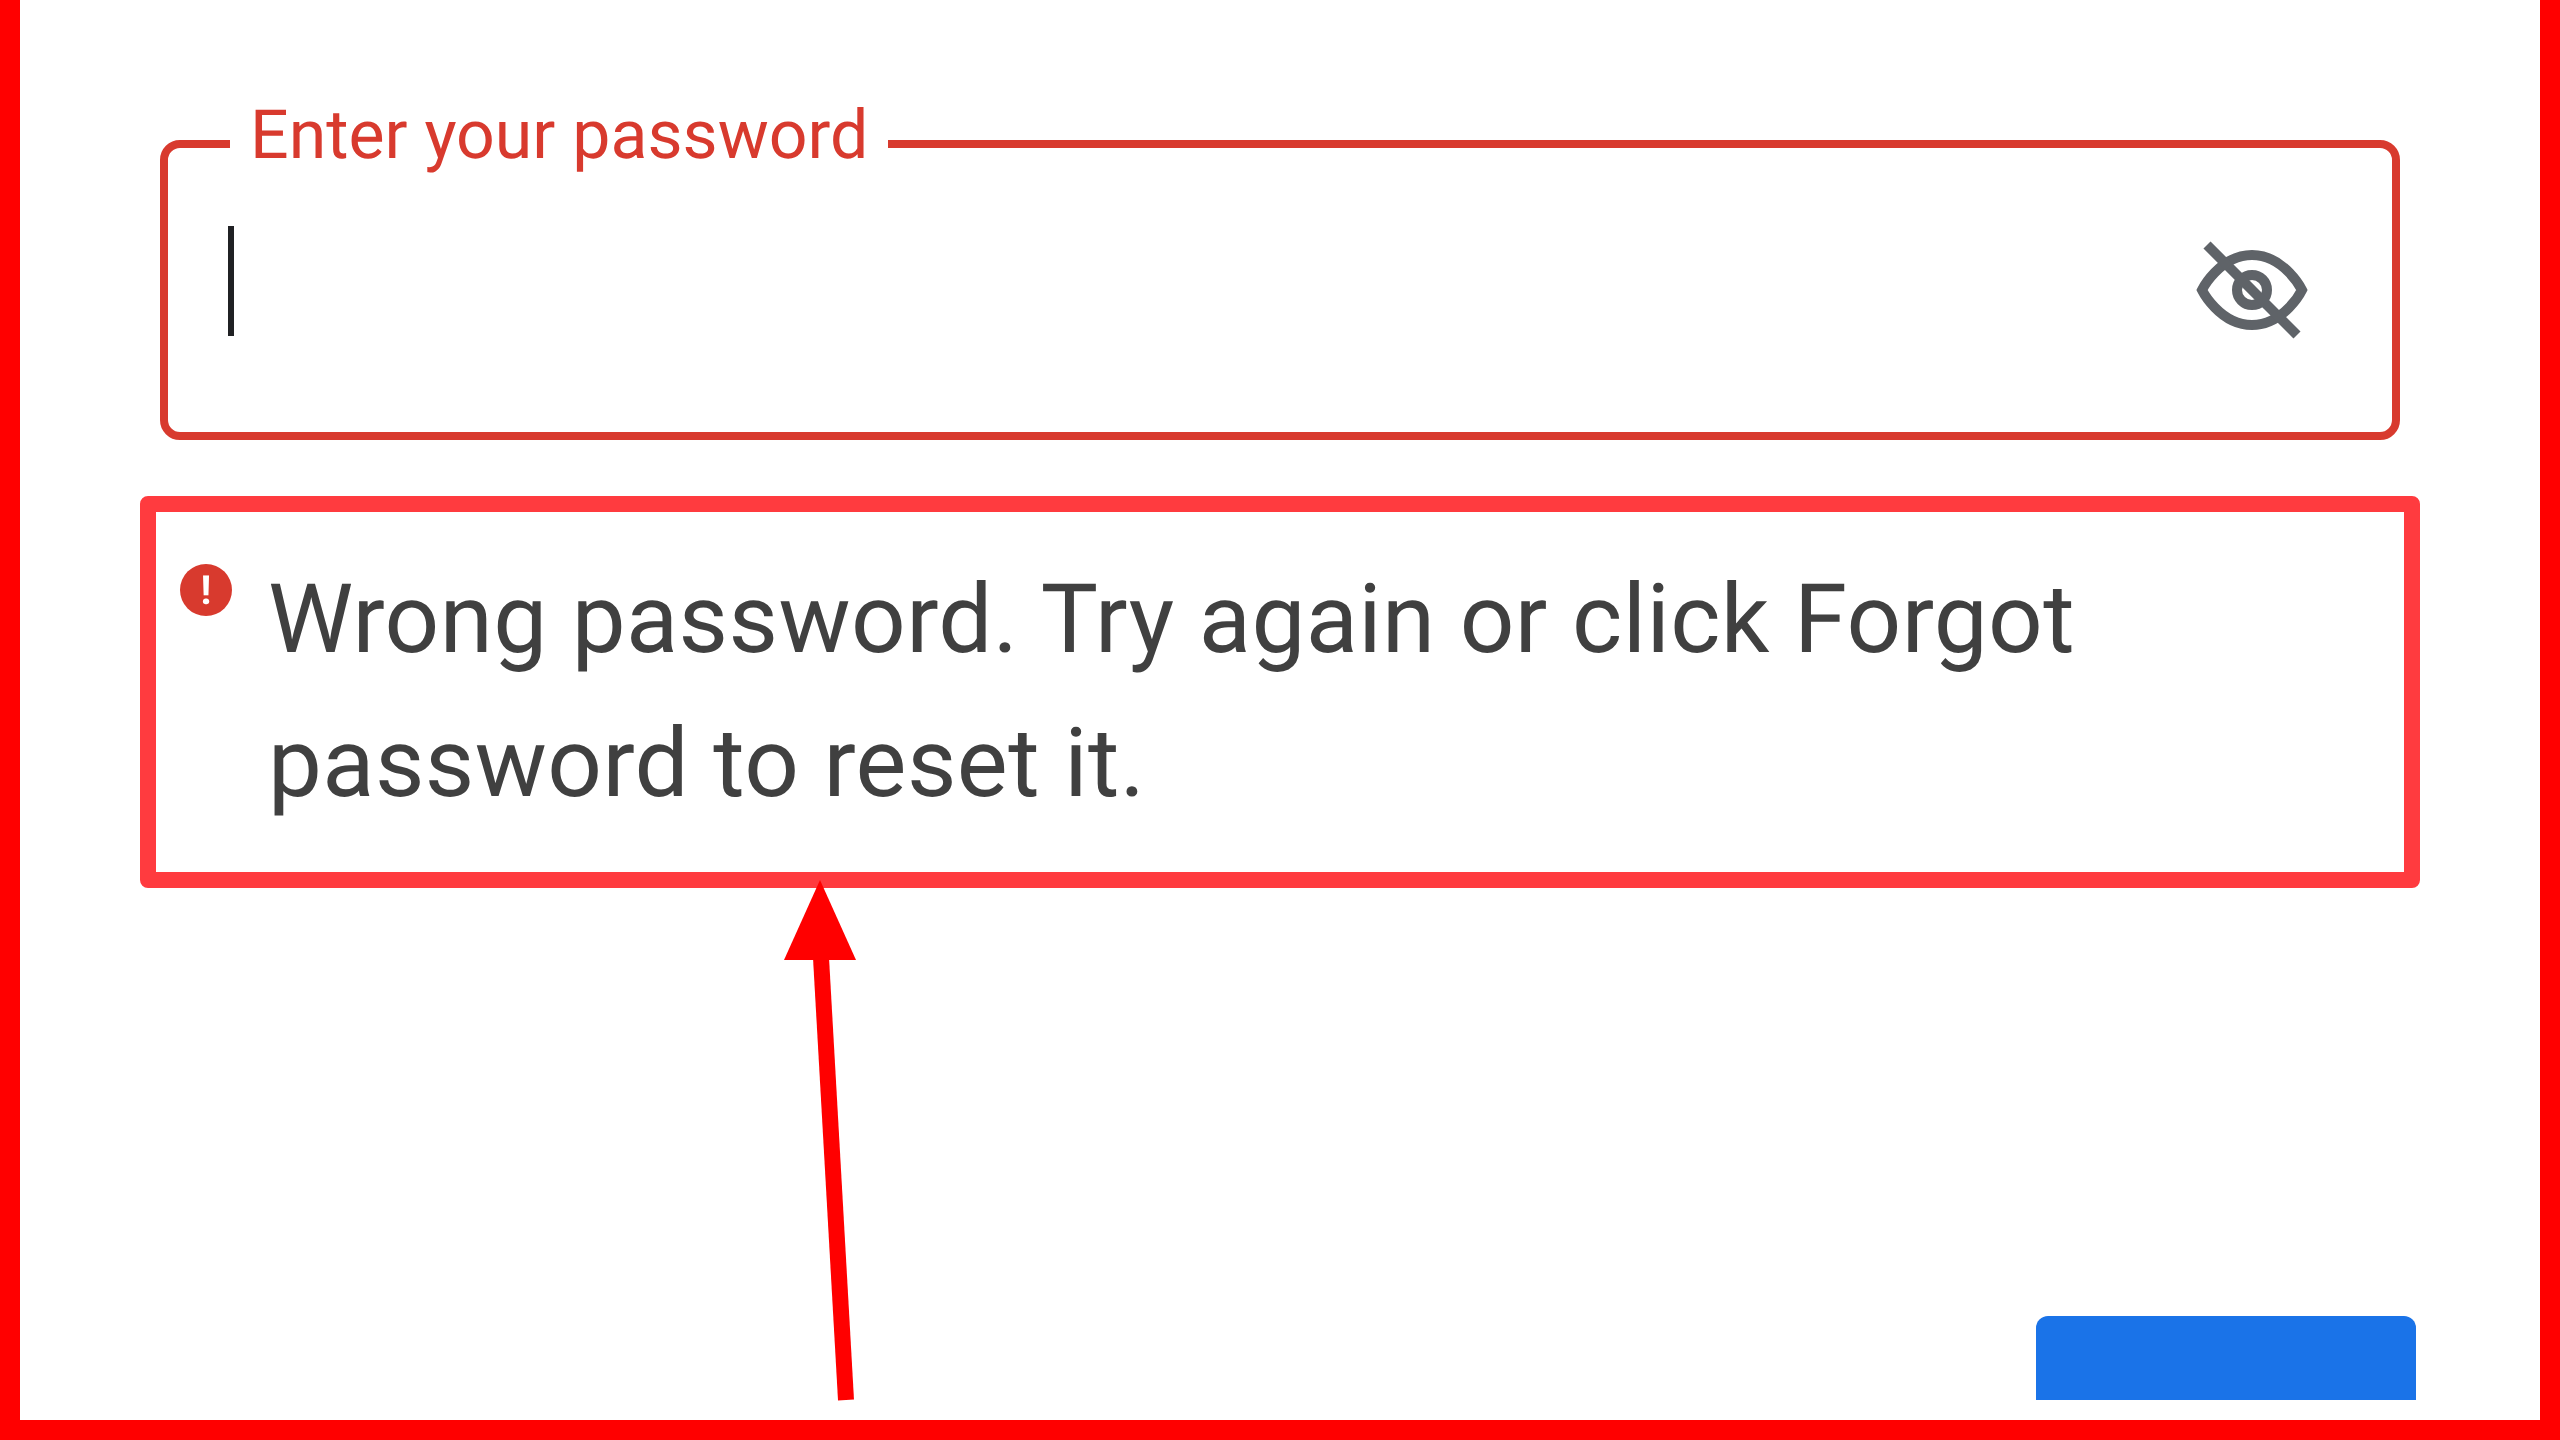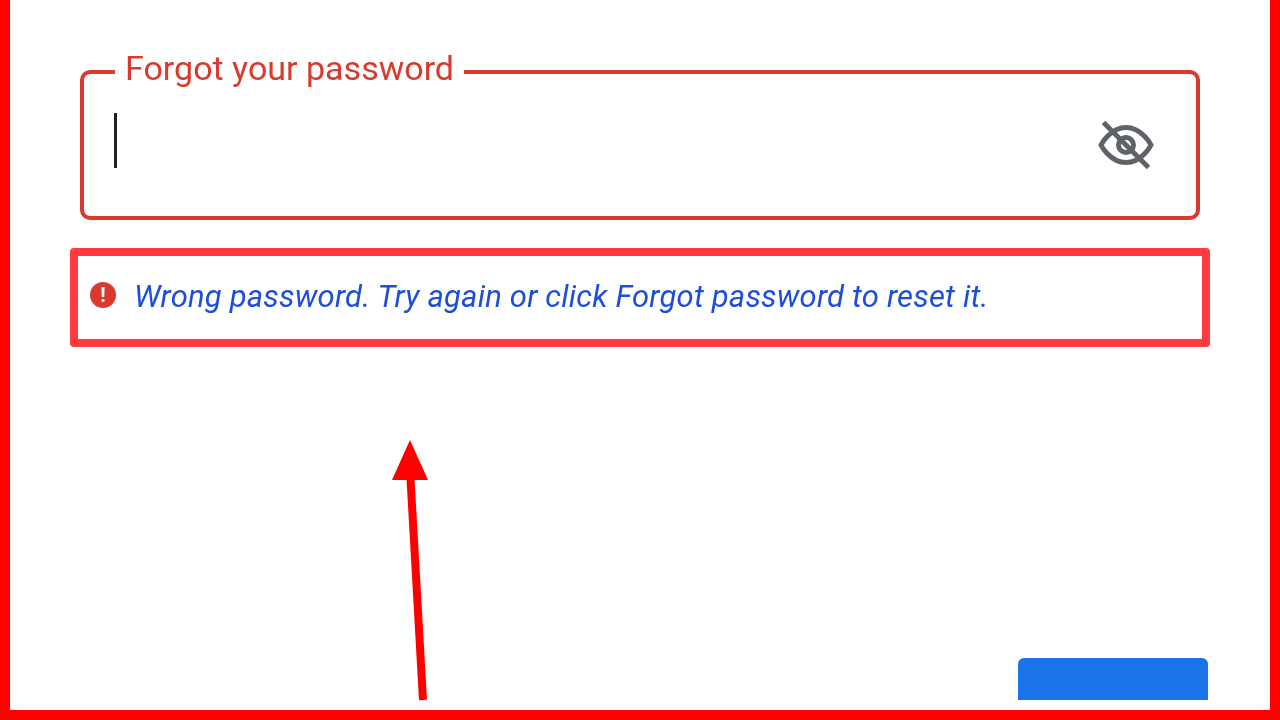--- a/index.html
+++ b/index.html
@@ -97,25 +97,24 @@
       border-radius: 50%;
       color: #fff;
       display: flex;
       align-items: center;
       justify-content: center;
       font-size: 20px;
       font-weight: bold;
       margin-top: 8px;
     }
     .error-text {
-      color: #1d4ed8;
-      font-size: 31px;
+      color: #404040;
+      font-size: 48px;
       line-height: 1.5;
       letter-spacing: 0.2px;
-      font-style: italic;
     }
     .arrow-annotation {
       position: absolute;
       left: 370px;
       top: 440px;
       width: 60px;
       height: 270px;
     }
     .blue-button {
       position: absolute;
@@ -127,21 +126,21 @@
       border-radius: 6px 6px 0 0;
     }
   </style>
 </head>
 <body>
 
 <div class="outer-frame">
   <div class="content">
 
     <div class="password-field-wrap">
-      <div class="floating-label">Forgot your password</div>
+      <div class="floating-label">Enter your password</div>
       <div class="password-box">
         <div class="cursor"></div>
         <input type="password" class="password-input" value="" style="">
         <span class="eye-icon">
           <svg viewBox="0 0 24 24" fill="none" stroke="currentColor" stroke-width="2">
             <path d="M2 12s3.5-7 10-7 10 7 10 7-3.5 7-10 7-10-7-10-7z"></path>
             <circle cx="12" cy="12" r="3"></circle>
             <line x1="3" y1="3" x2="21" y2="21"></line>
           </svg>
         </span>

